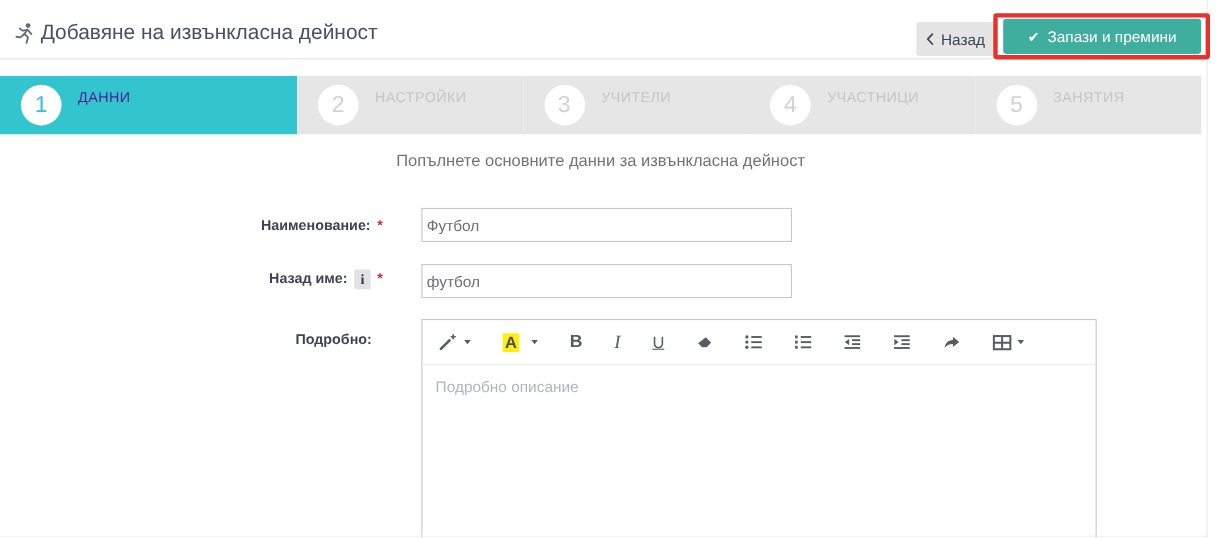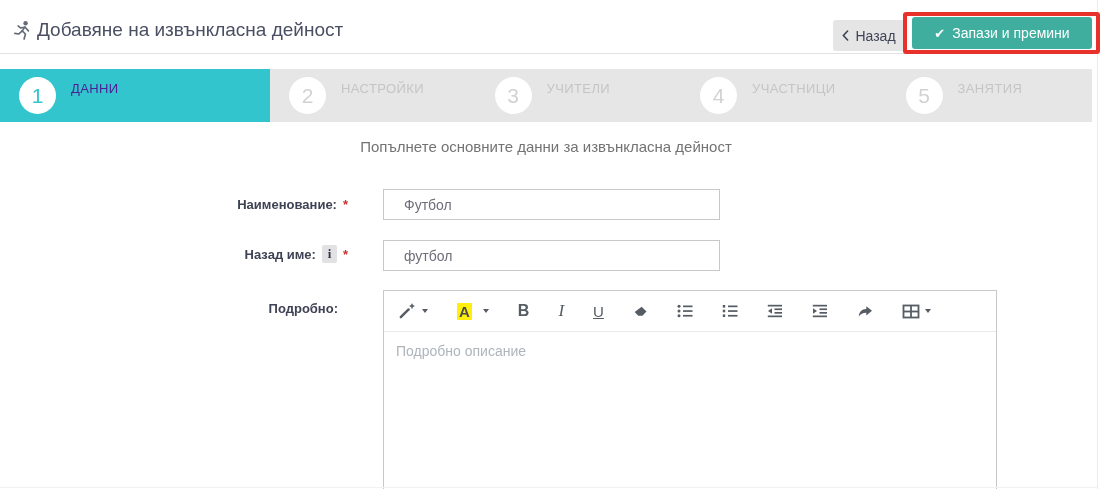--- a/index.html
+++ b/index.html
@@ -40,34 +40,34 @@
   }
   .step.active .step-circle { color:#32c5ce; }
   .step-label { font-size:13px; letter-spacing:.4px; color:#c5c5c5; transform:translateY(-7px); }
   .step.active .step-label { color:#4c1d95; }
 
   .subtitle { position:absolute; top:138px; left:0; width:1092px; text-align:center; font-size:15px; color:#737373; }
 
   
   .flabel {
     position:absolute; left:0; width:348px; display:flex; justify-content:flex-end;
-    align-items:center; gap:6px; font-size:13px; font-weight:bold; color:#3f4254;
+    align-items:flex-start; gap:6px; font-size:13px; font-weight:bold; color:#3f4254;
   }
   .flabel.r1 { top:197px; }
   .flabel.r2 { top:245px; }
   .flabel.r3 { top:301px; padding-right:10px; }
   .req { color:#c9302c; font-size:13px; }
   .info-badge {
     width:15px; height:18px; background:#e2e2e4; border-radius:2px; cursor:pointer;
     display:flex; align-items:center; justify-content:center;
     font-family:"Liberation Serif", serif; font-weight:bold; font-size:13px; color:#33384a;
   }
   .tinput {
     position:absolute; left:383px; width:337px; height:31px; border:1px solid #c8c8c8;
-    padding:0 20px; font-size:14px; color:#6e6f79; background:#fff; outline:none;
+    padding:0 4px; font-size:14px; color:#6e6f79; background:#fff; outline:none;
     font-family:"Liberation Sans", sans-serif;
   }
   .tinput.r1 { top:189px; }
   .tinput.r2 { top:240px; }
 
   
   .editor { position:absolute; left:383px; top:290px; width:614px; height:275px; border:1px solid #c8c8c8; background:#fff; }
   .toolbar { height:41px; display:flex; align-items:center; padding:0 15px; gap:29px; border-bottom:1px solid #e8eaec; }
   .tb { display:flex; align-items:center; gap:5px; cursor:pointer; color:#565c63; }
   .tb svg { display:block; }

